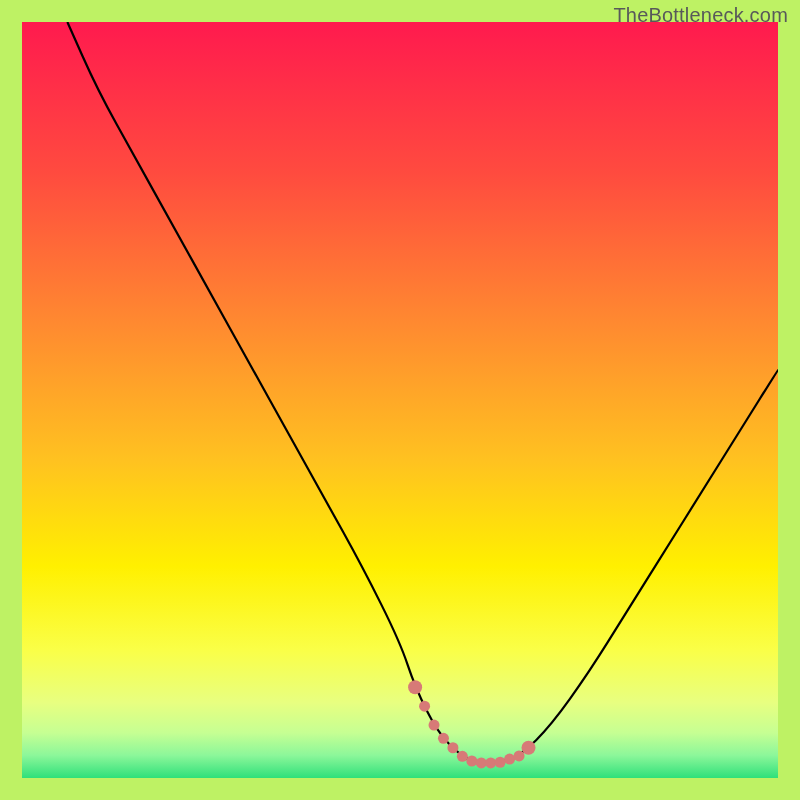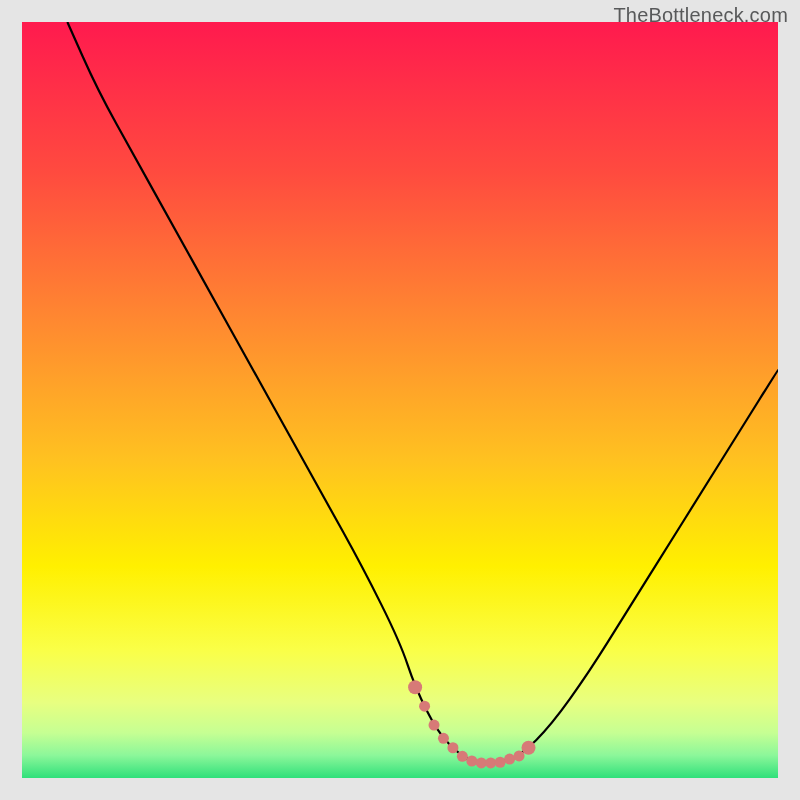--- a/index.html
+++ b/index.html
@@ -7,21 +7,21 @@
     padding: 0;
     width: 800px;
     height: 800px;
     background: #000;
     overflow: hidden;
   }
   .outer {
     position: relative;
     width: 800px;
     height: 800px;
-    background: #e5e5e5;
+    background: #bef264;
   }
   .watermark {
     position: absolute;
     top: 4px;
     right: 12px;
     font-family: Arial, Helvetica, sans-serif;
     font-size: 20px;
     color: #58595a;
     letter-spacing: 0.2px;
     z-index: 3;

